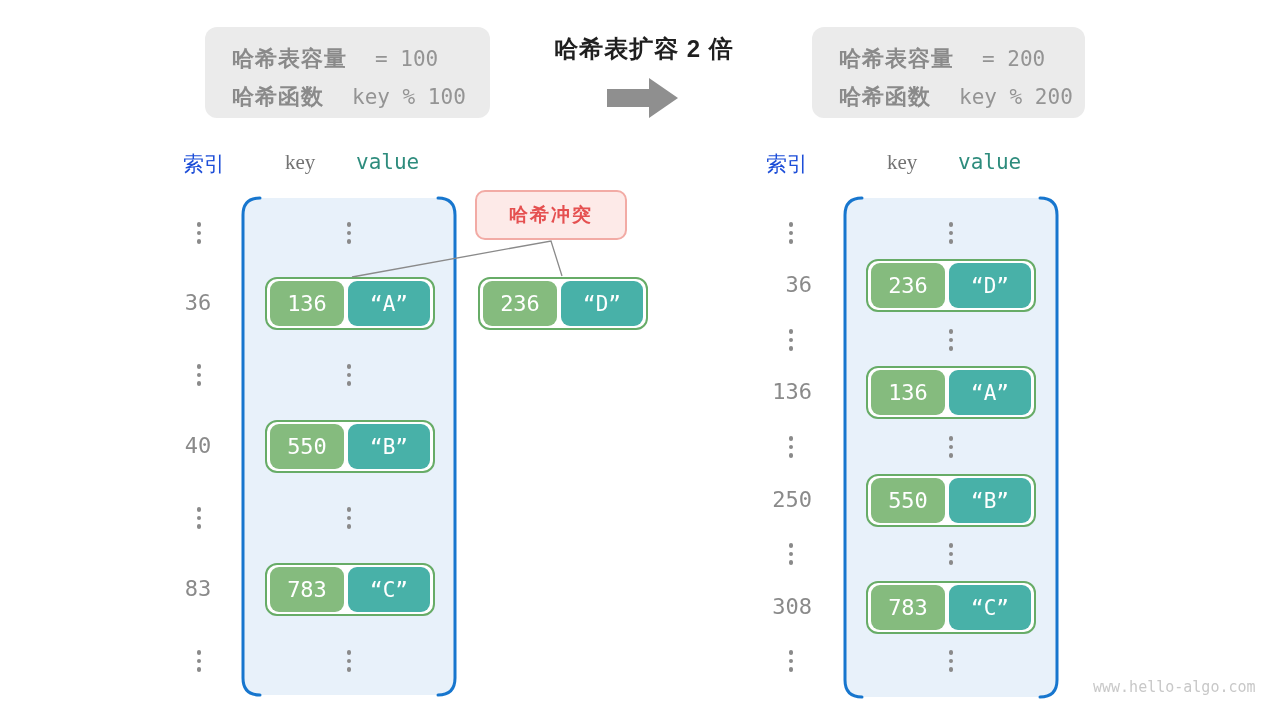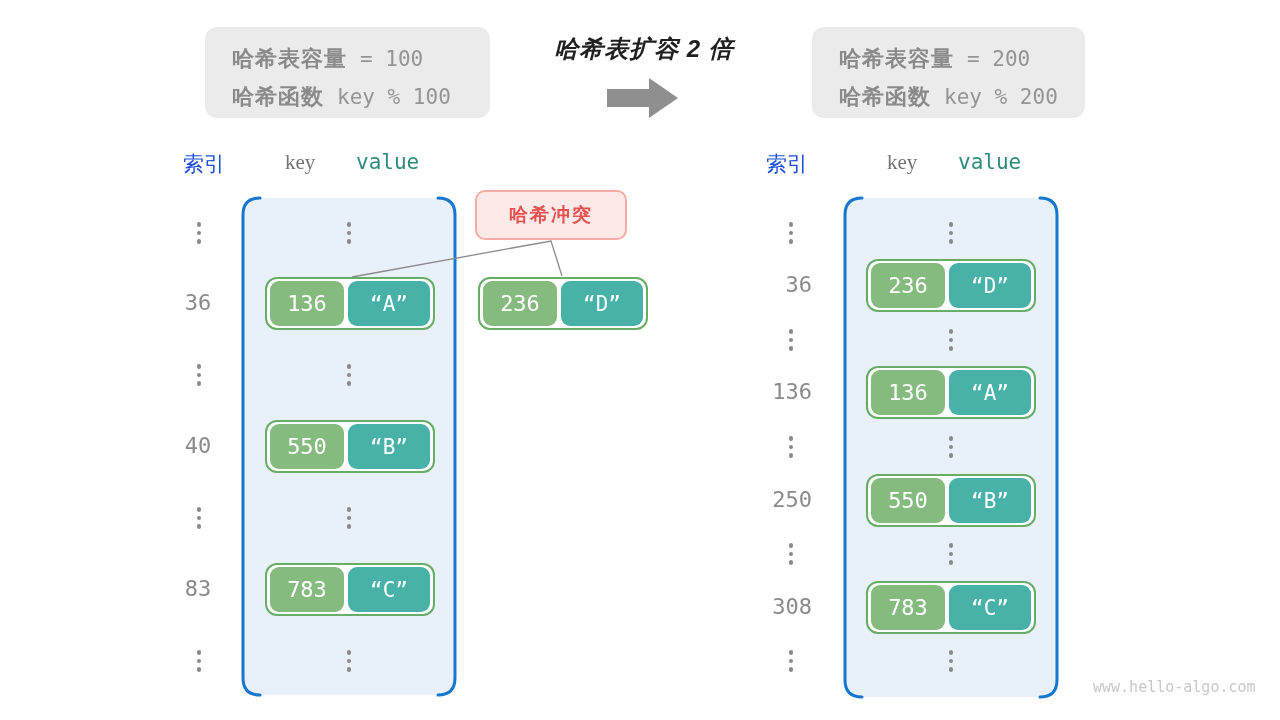--- a/index.html
+++ b/index.html
@@ -7,27 +7,27 @@
     position:relative;width:1280px;height:720px;background:#ffffff;overflow:hidden;
     font-family:"Liberation Sans",sans-serif;
   }
   .layer{position:absolute;left:0;top:0;width:1280px;height:720px;}
 
   
   .info-box{
     position:absolute;background:#EBEBEB;border-radius:12px;
     padding:13px 0 0 27px;box-sizing:border-box;
   }
-  .info-line{height:38px;display:flex;align-items:center;gap:13px;}
+  .info-line{height:38px;display:flex;align-items:center;gap:28px;}
   .info-label{font-weight:bold;font-size:22px;color:#8A8A8A;letter-spacing:1px;}
   .info-value{font-family:"DejaVu Sans Mono","Liberation Mono",monospace;font-size:21px;color:#949494;}
 
   .center-title{
     position:absolute;left:494px;top:33px;width:300px;text-align:center;
-    font-weight:bold;font-size:24px;color:#1F1F1F;letter-spacing:1px;font-style:italic;
+    font-weight:bold;font-size:24px;color:#1F1F1F;letter-spacing:1px;
   }
 
   .hdr{position:absolute;top:150px;font-size:21px;}
   .hdr-index{color:#1d4ed8;}
   .hdr-key{color:#737373;font-family:Liberation Serif, serif;}
   .hdr-value{color:#2E8C7D;font-family:"DejaVu Sans Mono","Liberation Mono",monospace;}
 
   .idx{
     position:absolute;font-family:"DejaVu Sans Mono","Liberation Mono",monospace;
     font-size:22px;color:#8A8A8A;height:26px;line-height:26px;

